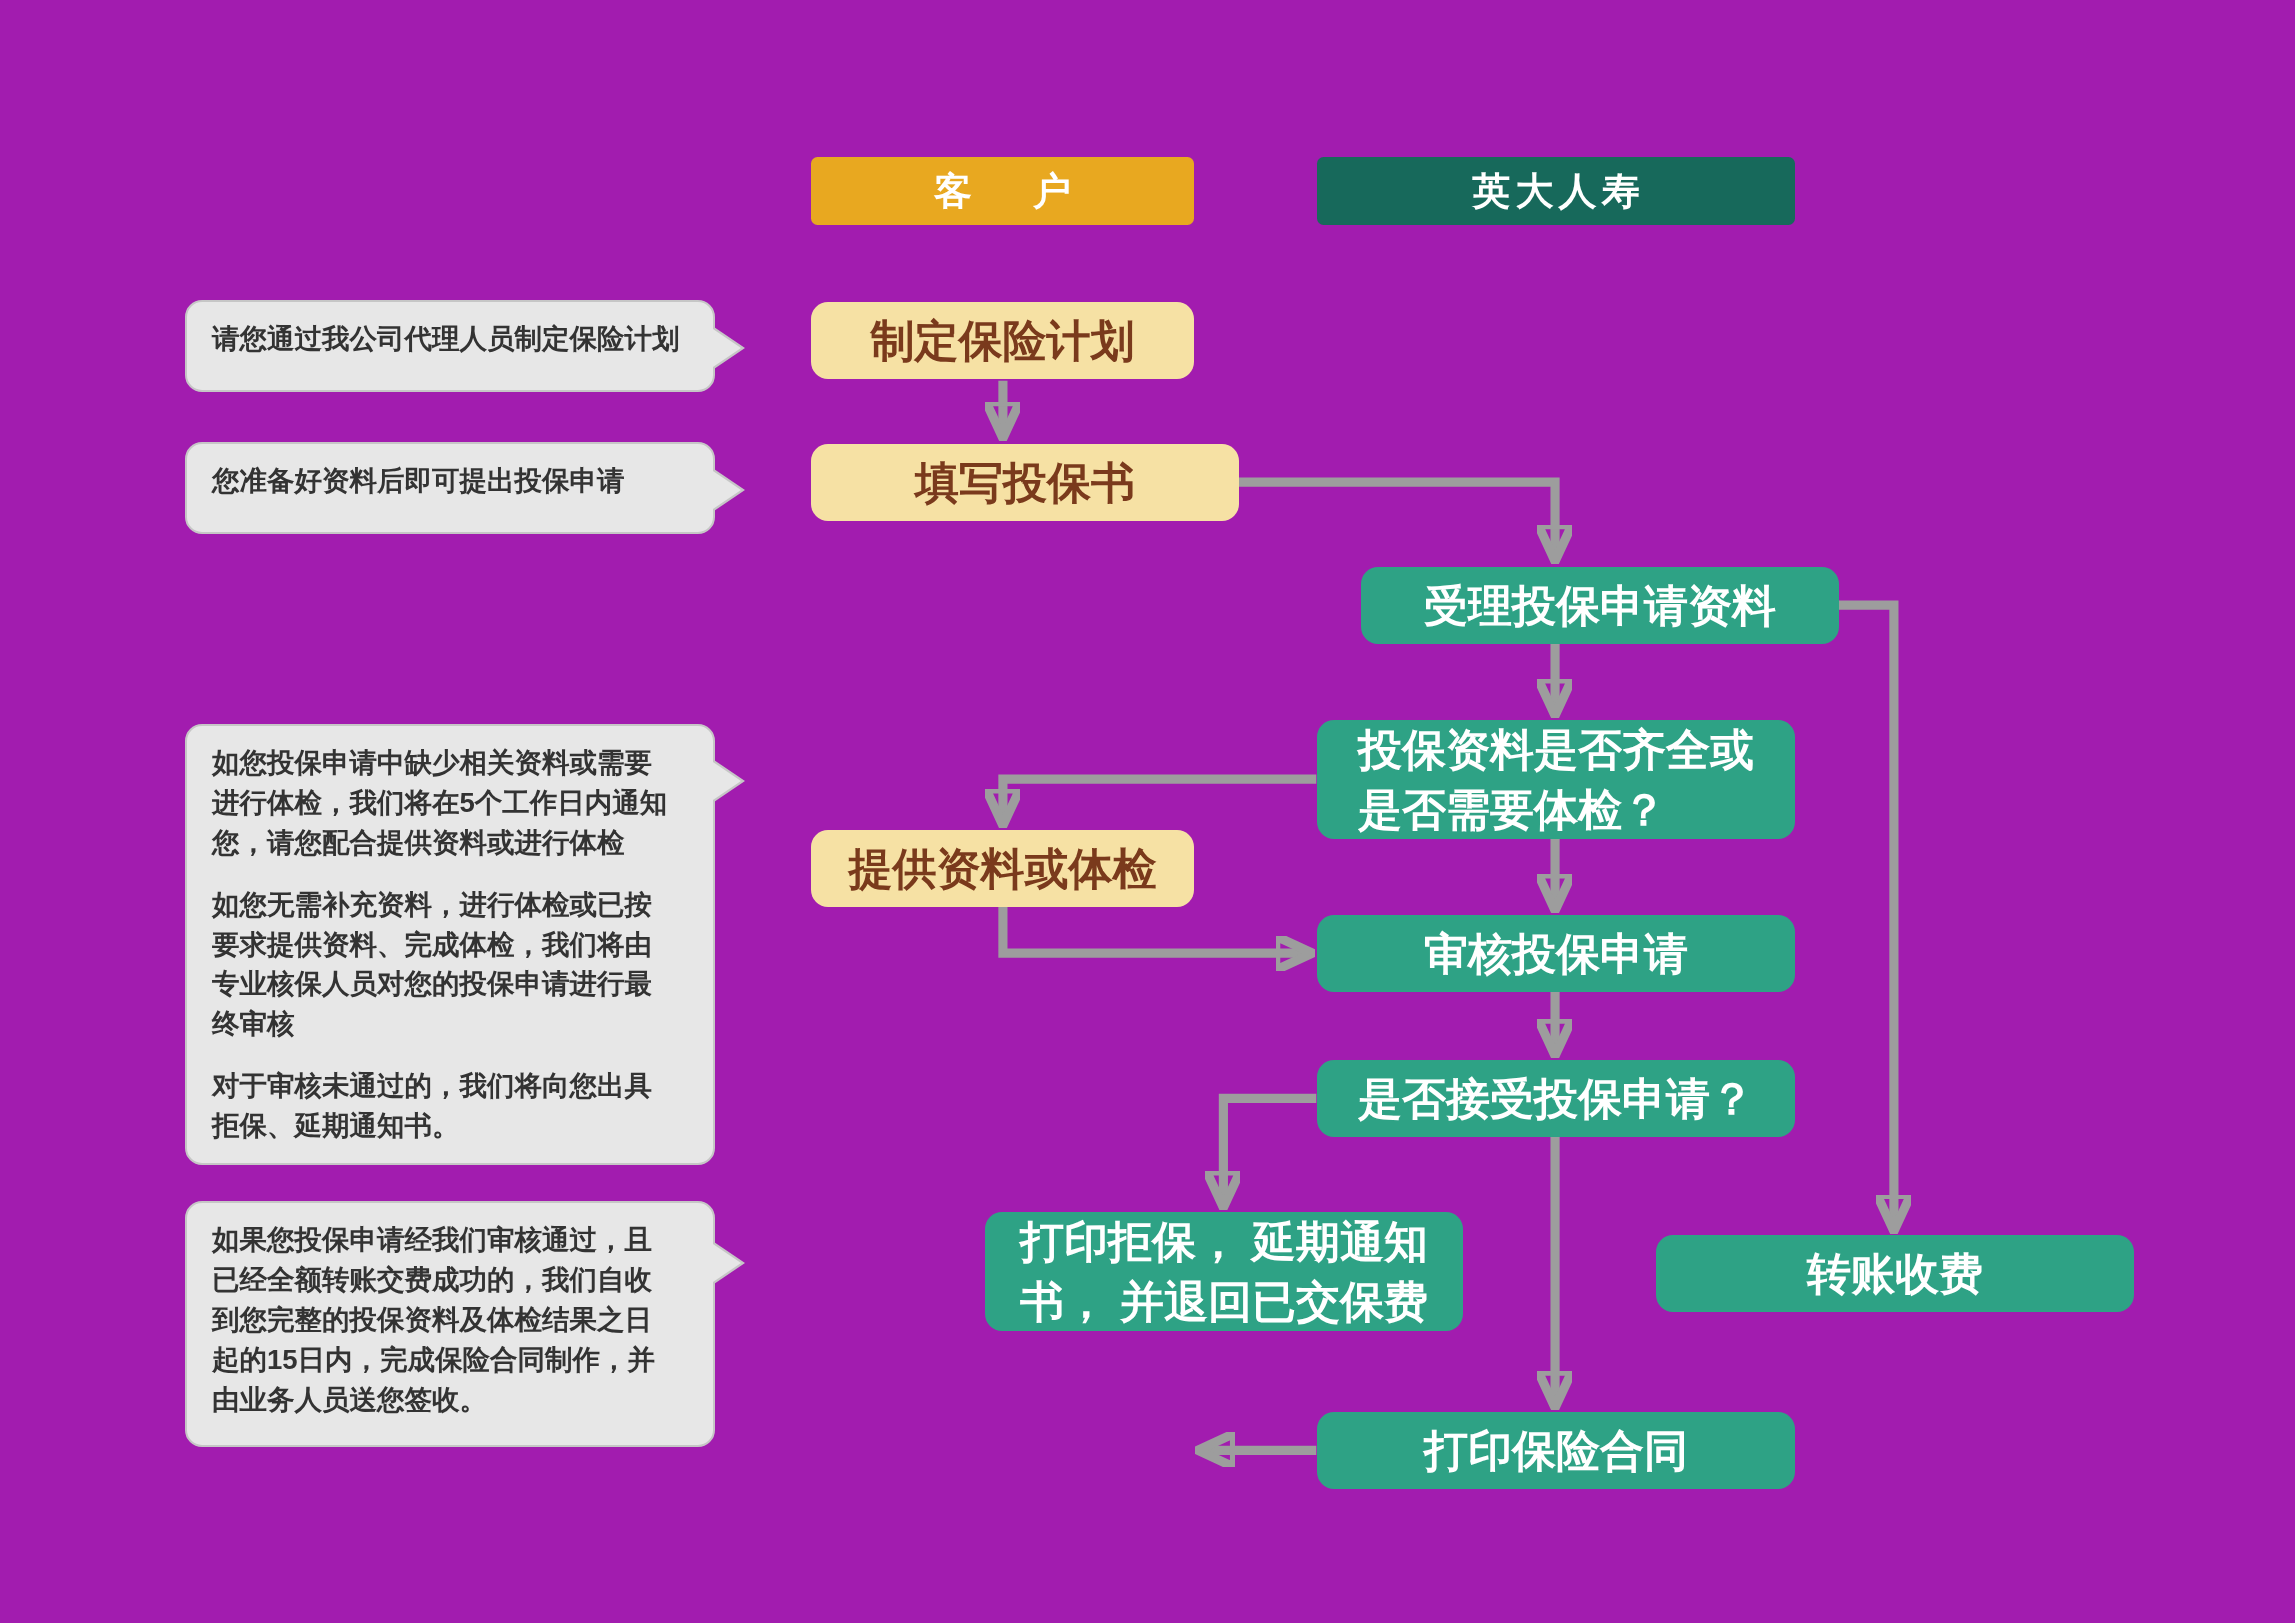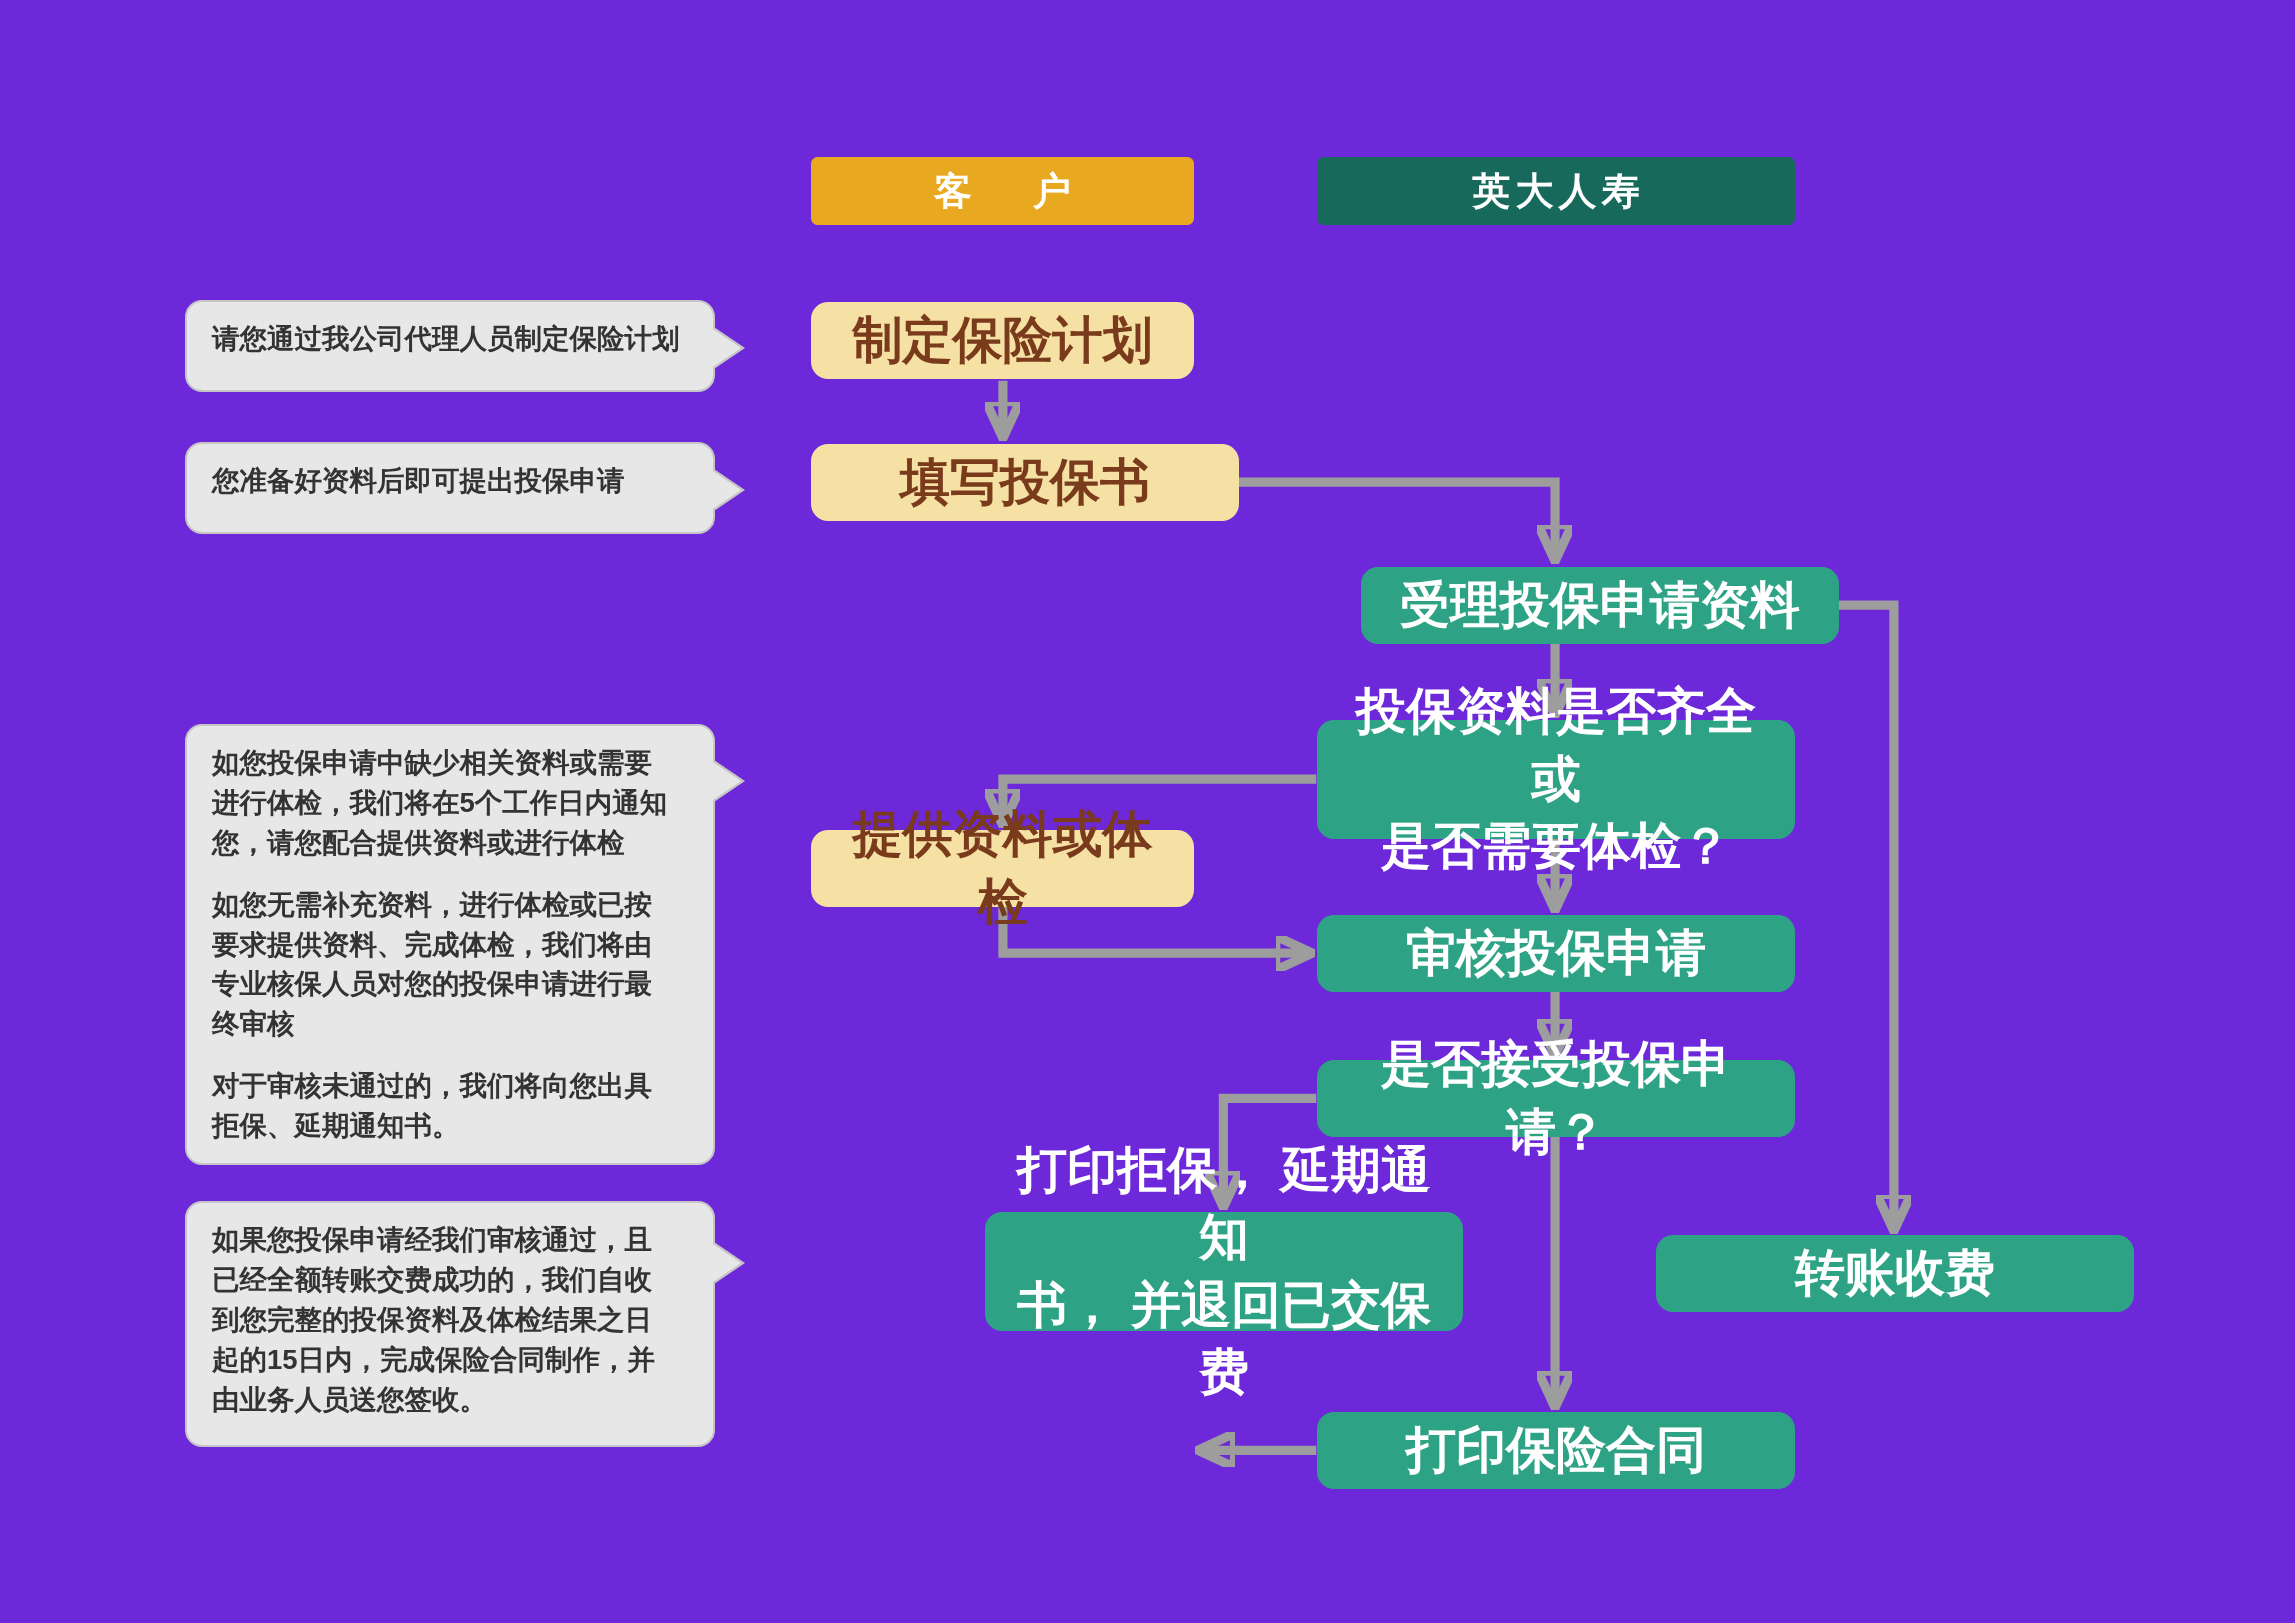--- a/index.html
+++ b/index.html
@@ -1,39 +1,39 @@
 <!DOCTYPE html>
 <html style="font-size:10.5px"><head>
 <meta charset="utf-8">
 <style>
   html,body{margin:0;padding:0;background:#ffffff;}
   .canvas{
     position:relative;
     width:2295px;height:1623px;
-    background:#6d28d9;
+    background:#a21caf;
     font-family:"Liberation Sans","DejaVu Sans",sans-serif;
     font-weight:700;
     overflow:hidden;
   }
 
   
   .hdr{
     position:absolute;height:68px;border-radius:6.5px;
     display:flex;align-items:center;justify-content:center;
     color:#ffffff;font-size:38px;
   }
   .hdr-customer{left:811px;top:157px;width:383px;background:#E8A820;letter-spacing:0.30em;text-indent:0.30em;}
   .hdr-company{left:1317px;top:157px;width:478px;background:#17695B;letter-spacing:5.2px;text-indent:5.2px;}
 
   
   .box{
     position:absolute;border-radius:17px;
     display:flex;align-items:center;justify-content:center;
-    text-align:center;font-size:50px;line-height:1.35;
-    white-space:pre-line;padding:0 28px;box-sizing:border-box;
+    text-align:left;font-size:44px;line-height:1.35;
+    white-space:pre-line;padding:0 13px;box-sizing:border-box;
   }
   .yellow{background:#F6E1A4;color:#7A3A1C;}
   .teal{background:#2EA285;color:#ffffff;}
 
   .box-plan    {left:811px;top:302px; width:383px;height:77px;}
   .box-form    {left:811px;top:444px; width:428px;height:77px;}
   .box-provide {left:811px;top:830px;width:383px;height:77px;}
   .box-sign    {left:811px;top:1412px;width:383px;height:77px;}
 
   .box-accept  {left:1317px;top:567px; width:478px;height:77px;margin-left:44px;}

